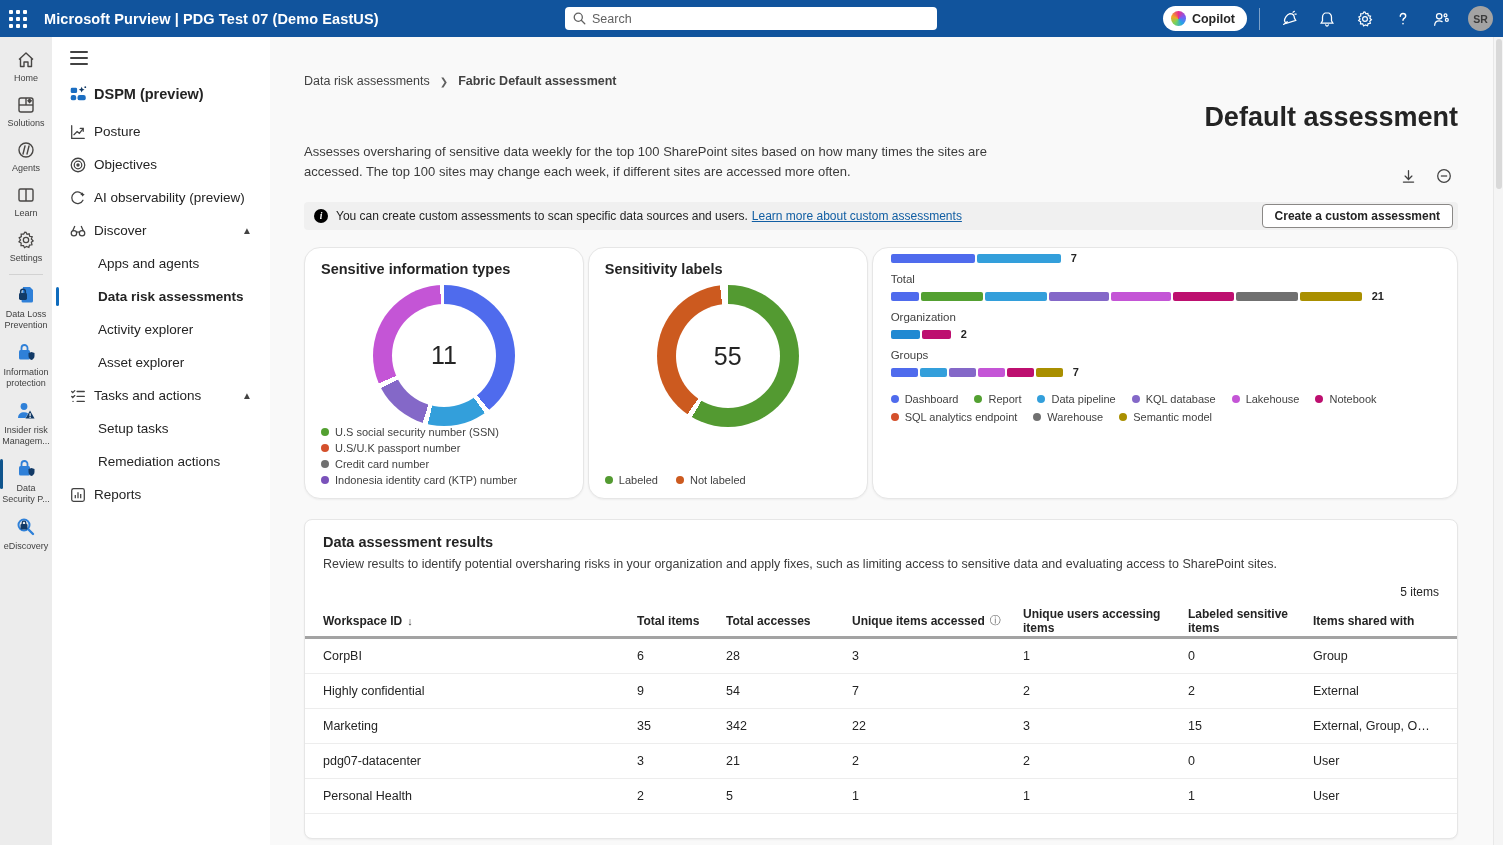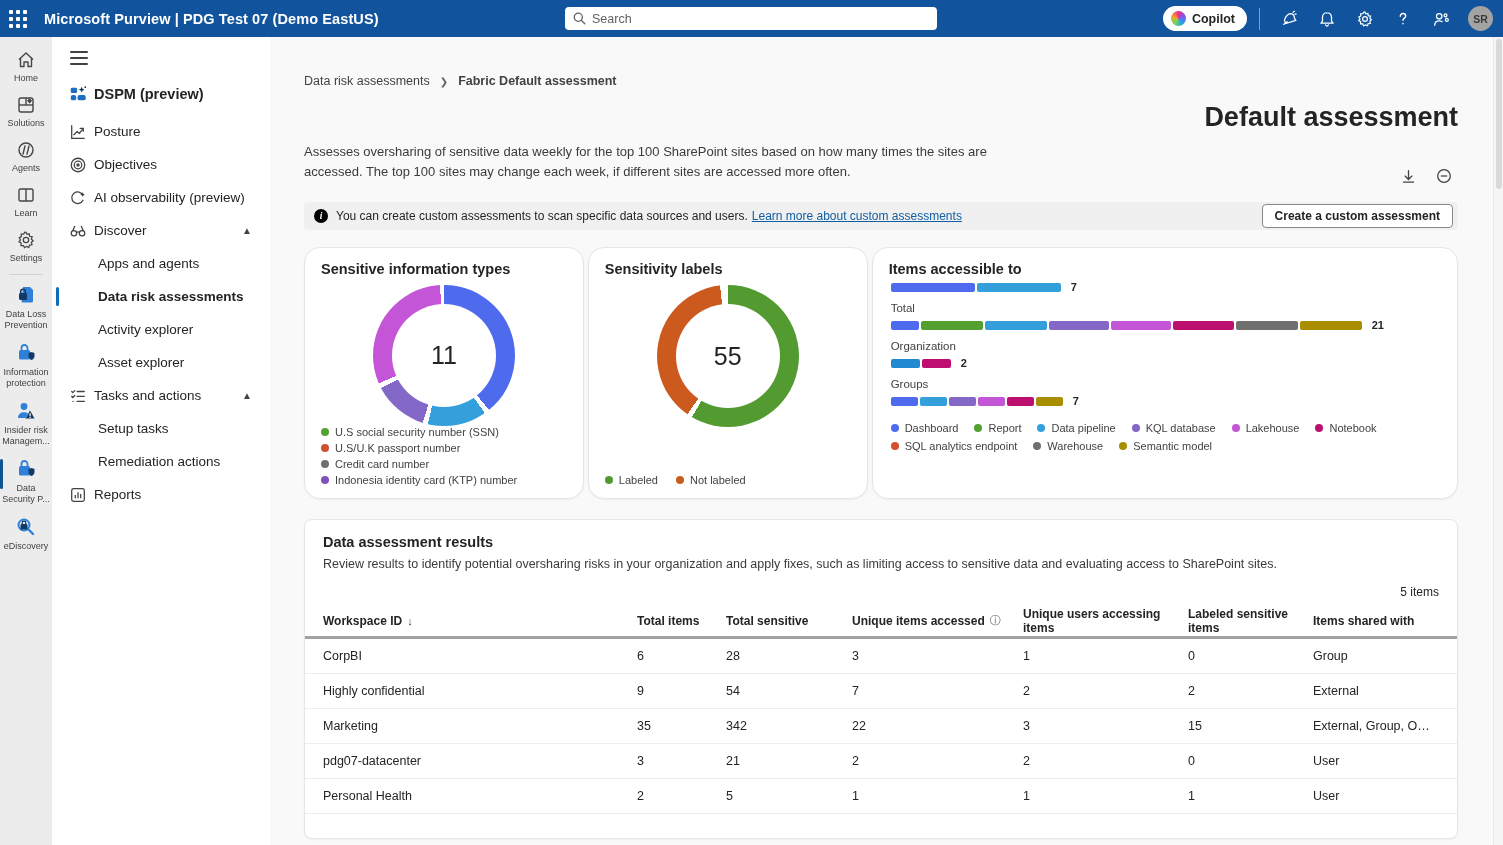--- a/index.html
+++ b/index.html
@@ -438,21 +438,20 @@
               <span>Labeled</span>
             </div>
           <div class="legend-item">
               <span class="dot" style="background: rgb(204, 90, 31);"></span>
               <span>Not labeled</span>
             </div>
         </div>
       </div>
 
       <div class="card card-bars">
-        <div class="card-title">Items accessible to</div>
         <div class="bar-rows" id="bar-rows">
             <div class="bar-group">
               <div class="bar-track">
                 <span class="bar-seg" style="width: 84px; background: rgb(79, 107, 237);"></span>
                 <span class="bar-seg" style="width: 84px; background: rgb(51, 159, 219);"></span>
                 <span class="bar-total">7</span>
               </div>
             </div>
             <div class="bar-group">
               <div class="bar-label">Total</div>
@@ -537,21 +536,21 @@
 
       <div class="grid-row grid-head">
         <div class="hcell">
             <span>Workspace ID</span>
             <span class="sort-arrow">↓</span>
           </div>
         <div class="hcell">
             <span>Total items</span>
           </div>
         <div class="hcell">
-            <span>Total sensitive</span>
+            <span>Total accesses</span>
           </div>
         <div class="hcell">
             <span>Unique items accessed</span>
             <span class="info-circ">ⓘ</span>
           </div>
         <div class="hcell">
             <span>Unique users accessing items</span>
           </div>
         <div class="hcell">
             <span>Labeled sensitive items</span>

